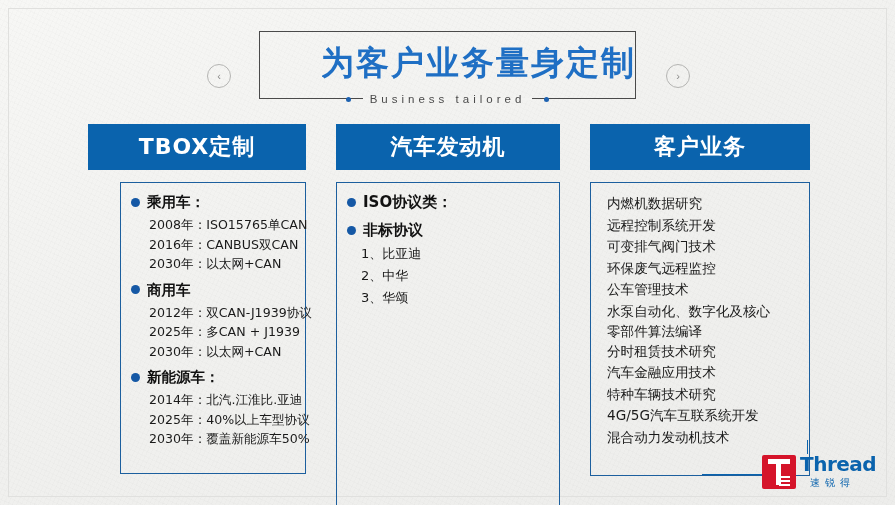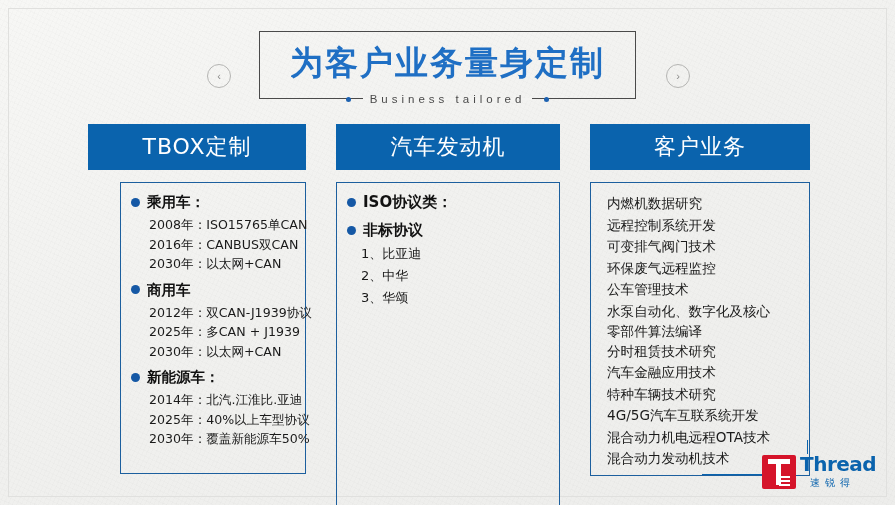--- a/index.html
+++ b/index.html
@@ -35,20 +35,21 @@
   #title-text{
     position:absolute;left:259px;top:22px;width:377px;
     text-align:center;
     font-size:33px;
     font-weight:700;
     letter-spacing:2px;
     color:#1f6fc4;
     font-family:"DejaVu Sans","Liberation Sans",sans-serif;
     line-height:46px;
     white-space:nowrap;
+    padding-left:31px;
   }
   #subtitle-row{
     position:absolute;left:259px;top:70px;width:377px;height:22px;
     display:flex;align-items:center;justify-content:center;
   }
   #subtitle-row .dot{
     width:5px;height:5px;border-radius:50%;background:#1c61b0;flex:0 0 auto;
   }
   #subtitle-row .gap{width:12px;flex:0 0 auto;}
   #subtitle-text{
@@ -72,21 +73,21 @@
   
   #columns{position:absolute;left:0;top:0;width:895px;height:505px;}
   .col{position:absolute;top:124px;}
   #col-0{left:88px;width:218px;}
   #col-1{left:336px;width:224px;}
   #col-2{left:590px;width:220px;}
 
   .col-header{
     height:46px;background:#0a63ad;
     display:flex;align-items:center;justify-content:center;
-    color:#ffffff;font-size:22px;font-weight:400;letter-spacing:1px;
+    color:#ffffff;font-size:22px;font-weight:700;letter-spacing:1px;
     font-family:"DejaVu Sans","Liberation Sans",sans-serif;
   }
   .col-body{
     margin-top:12px;
     border:1px solid #1c5f9e;
     box-sizing:border-box;
     padding:10px 10px 10px 10px;
     background:transparent;
   }
   #col-0 .col-body{height:292px;margin-left:32px;}
@@ -258,21 +259,20 @@
         <div class="plain-line">远程控制系统开发</div>
         <div class="plain-line">可变排气阀门技术</div>
         <div class="plain-line">环保废气远程监控</div>
         <div class="plain-line">公车管理技术</div>
         <div class="plain-line wrapline">水泵自动化、数字化及核心</div>
         <div class="plain-line wrapline">零部件算法编译</div>
         <div class="plain-line">分时租赁技术研究</div>
         <div class="plain-line">汽车金融应用技术</div>
         <div class="plain-line">特种车辆技术研究</div>
         <div class="plain-line">4G/5G汽车互联系统开发</div>
-        <div class="plain-line">混合动力机电远程OTA技术</div>
         <div class="plain-line">混合动力发动机技术</div>
       </div>
     </div>
 
   </div>
 
   <div id="logo">
     <div id="logo-line-h"></div>
     <div id="logo-line-v"></div>
     <div id="logo-mark">

